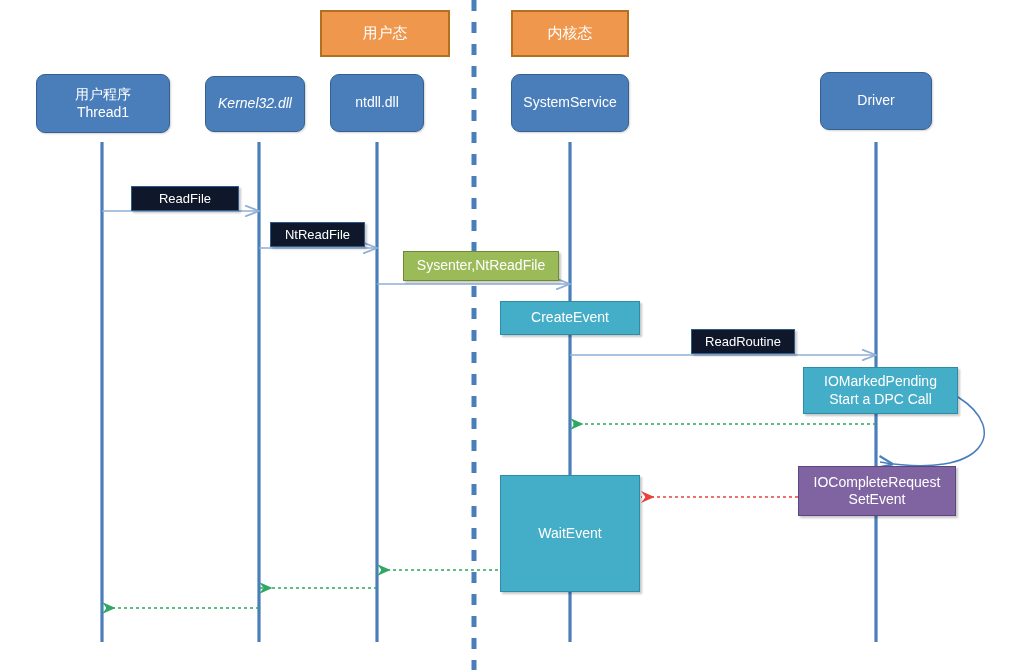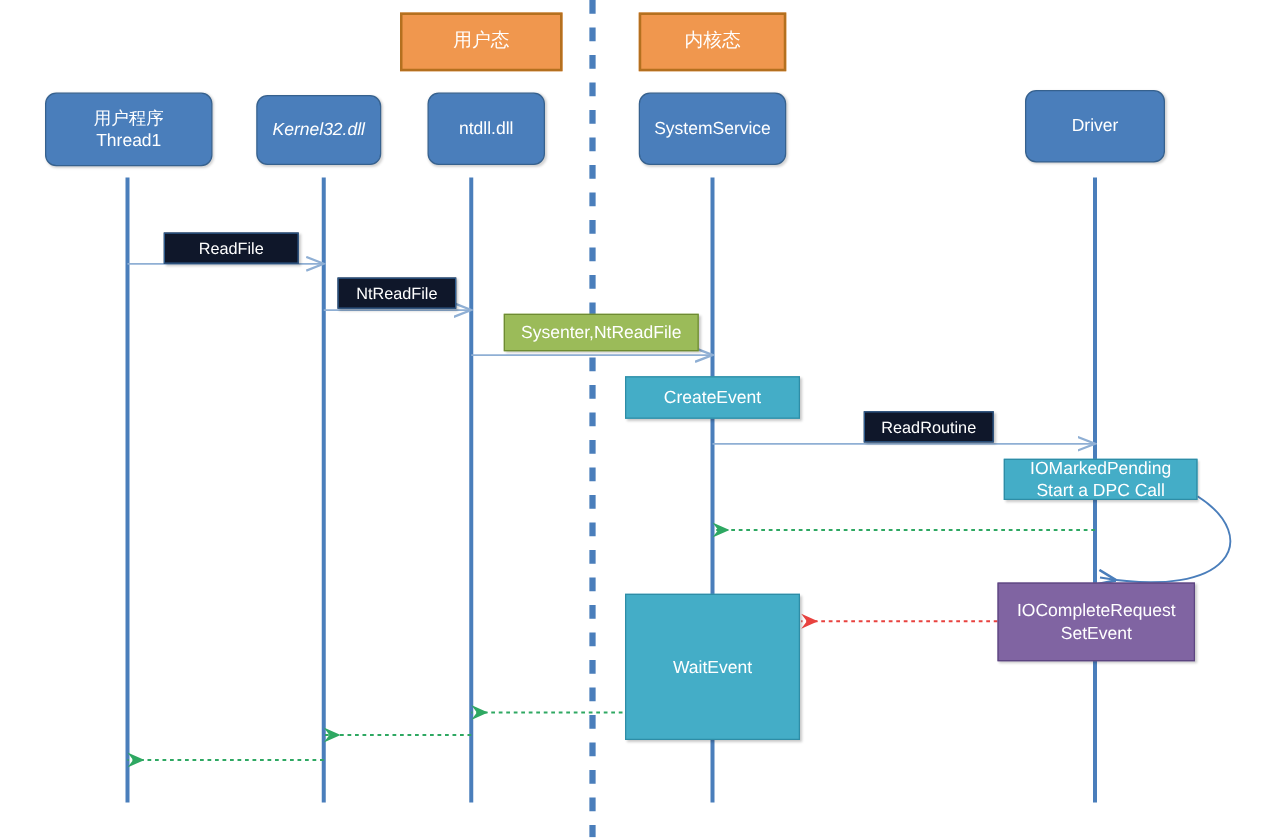--- a/index.html
+++ b/index.html
@@ -124,30 +124,30 @@
   </svg>
 
   <div id="mode-layer">
       <div class="node mode-box" style="left: 320px; top: 10px; width: 130px; height: 47px;"><span>用户态</span></div>
       <div class="node mode-box" style="left: 511px; top: 10px; width: 118px; height: 47px;"><span>内核态</span></div>
     </div>
   <div id="actor-layer">
       <div class="node actor-box" style="left: 36px; top: 74px; width: 134px; height: 59px;"><span>用户程序
 Thread1</span></div>
       <div class="node actor-box" style="left: 205px; top: 76px; width: 100px; height: 56px; font-style: italic;"><span>Kernel32.dll</span></div>
-      <div class="node actor-box" style="left: 342px; top: 74px; width: 94px; height: 58px;"><span>ntdll.dll</span></div>
+      <div class="node actor-box" style="left: 330px; top: 74px; width: 94px; height: 58px;"><span>ntdll.dll</span></div>
       <div class="node actor-box" style="left: 511px; top: 74px; width: 118px; height: 58px;"><span>SystemService</span></div>
       <div class="node actor-box" style="left: 820px; top: 72px; width: 112px; height: 58px;"><span>Driver</span></div>
     </div>
   <div id="message-layer">
       <div class="node msg-blue" style="left: 131px; top: 186px; width: 108px; height: 25px;"><span>ReadFile</span></div>
       <div class="node msg-blue" style="left: 270px; top: 222px; width: 95px; height: 25px;"><span>NtReadFile</span></div>
       <div class="node msg-green" style="left: 403px; top: 251px; width: 156px; height: 30px;"><span>Sysenter,NtReadFile</span></div>
       <div class="node msg-teal" style="left: 500px; top: 301px; width: 140px; height: 34px;"><span>CreateEvent</span></div>
       <div class="node msg-blue" style="left: 691px; top: 329px; width: 104px; height: 25px;"><span>ReadRoutine</span></div>
-      <div class="node msg-teal" style="left: 803px; top: 367px; width: 155px; height: 33px;"><span>IOMarkedPending
+      <div class="node msg-teal" style="left: 803px; top: 367px; width: 155px; height: 47px;"><span>IOMarkedPending
 Start a DPC Call</span></div>
       <div class="node msg-teal" style="left: 500px; top: 439px; width: 140px; height: 117px; margin-top: 36px;"><span>WaitEvent</span></div>
-      <div class="node msg-purple" style="left: 798px; top: 466px; width: 158px; height: 63px;"><span>IOCompleteRequest
+      <div class="node msg-purple" style="left: 798px; top: 466px; width: 158px; height: 50px;"><span>IOCompleteRequest
 SetEvent</span></div>
     </div>
 
 </div>
 
 </body></html>

